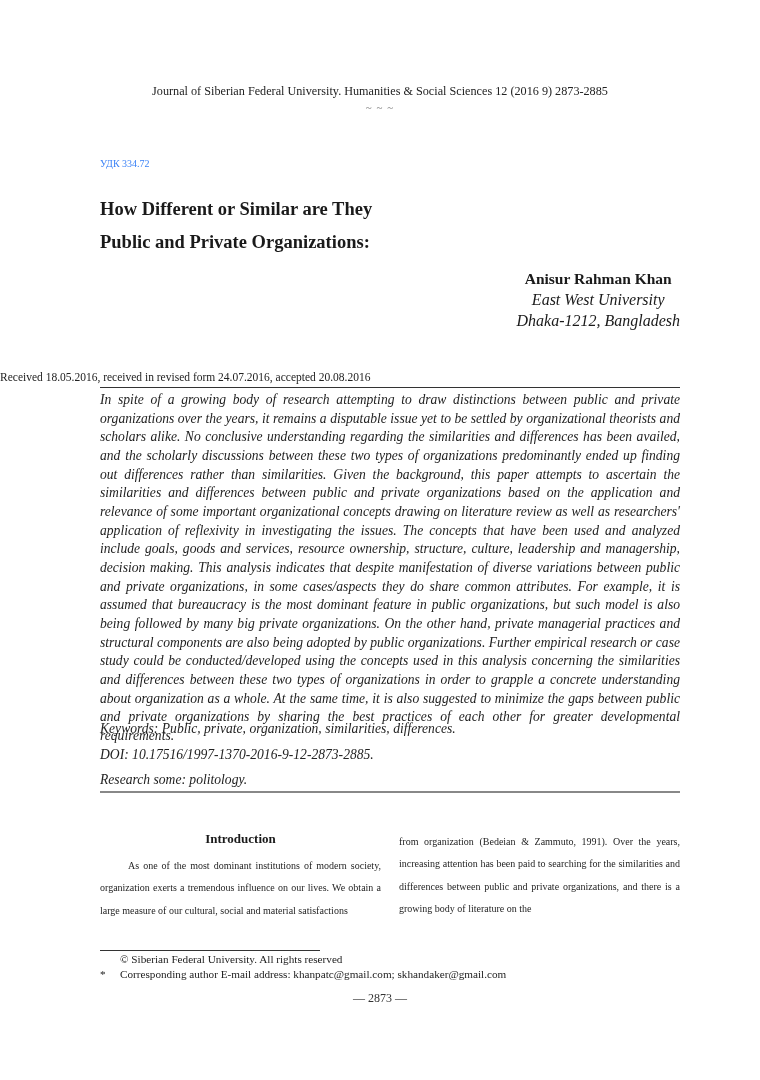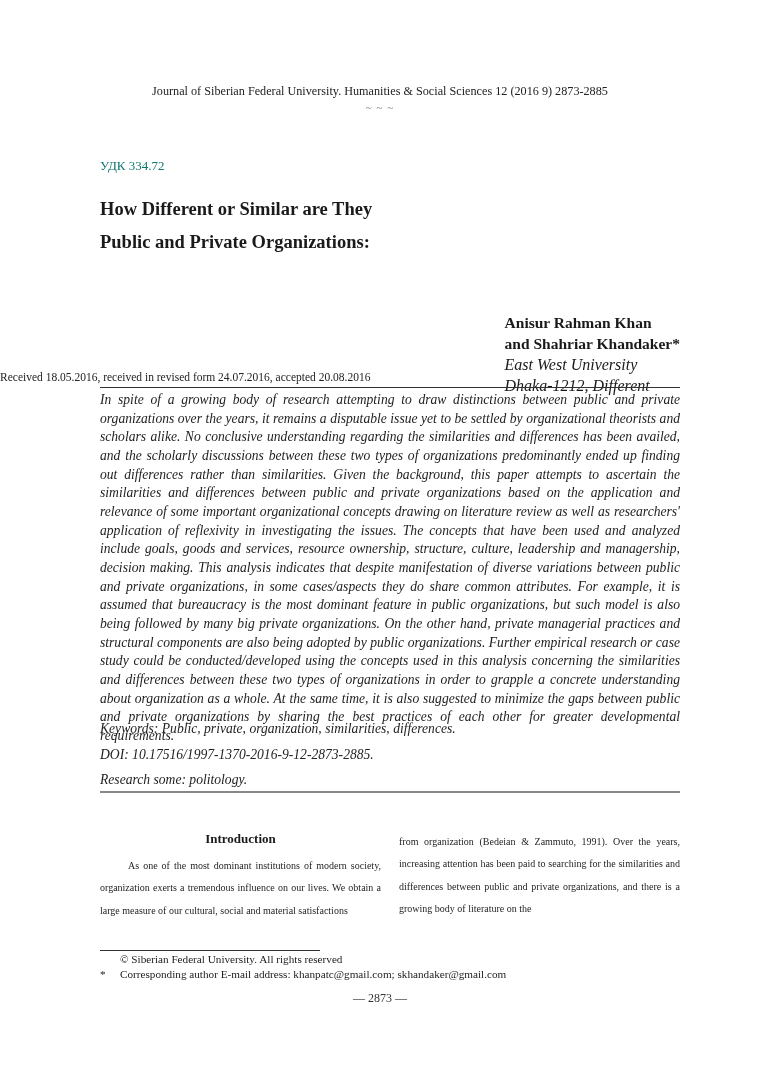--- a/index.html
+++ b/index.html
@@ -1,23 +1,23 @@
 <!DOCTYPE html>
 <html><head>
 <meta charset="utf-8">
 <style>
   html, body { margin: 0; padding: 0; background: #ffffff; }
   body { width: 760px; height: 1080px; position: relative; overflow: hidden;
          font-family: "Liberation Serif", serif; color: #1a1a1a; }
   .abs { position: absolute; }
   .journal { left: 0; width: 760px; top: 84px; text-align: center; font-size: 12.2px; color: #222; }
   .tilde { left: 0; width: 760px; top: 101px; text-align: center; font-size: 11px; color: #777; letter-spacing: 1px; }
-  .udk { left: 100px; top: 158px; font-size: 13px; color: #0f766e; }
+  .udk { left: 100px; top: 158px; font-size: 10px; color: #3b82f6; }
   .title { left: 100px; top: 193px; font-size: 18.5px; font-weight: bold; line-height: 33px; color: #1a1a1a; }
-  .authors { right: 80px; top: 268px; text-align: left; font-size: 15.5px; line-height: 21px; margin-top: 44px; }
+  .authors { right: 80px; top: 268px; text-align: center; font-size: 15.5px; line-height: 21px; }
   .authors .b { font-weight: bold; }
   .authors .i { font-style: italic; font-size: 16px; }
   .received { left: 0; width: 684px; top: 371px; text-align: left; font-size: 11.5px; color: #222; }
   .rule-top { left: 100px; width: 580px; top: 387px; height: 0; border-top: 1.5px solid #333; }
   .abstract { left: 100px; width: 580px; top: 391px; font-size: 13.6px; line-height: 18.65px;
               font-style: italic; text-align: justify; color: #222; }
   .meta { left: 100px; width: 580px; font-size: 13.6px; font-style: italic; color: #222; }
   .kw { top: 721px; } .doi { top: 747px; } .ra { top: 772px; }
   .rule-bot { left: 100px; width: 580px; top: 791px; height: 0; border-top: 2.5px solid #888; }
   .intro-h { left: 100px; width: 281px; top: 831px; text-align: center; font-size: 13px; font-weight: bold; }
@@ -41,23 +41,22 @@
 
 <div class="abs udk">УДК 334.72</div>
 
 <div class="abs title">
   <div>How Different or Similar are They</div>
   <div>Public and Private Organizations:</div>
 </div>
 
 <div class="abs authors">
   <div class="b">Anisur Rahman Khan</div>
-  <div class="b">and Shahriar Khandaker*</div>
   <div class="i">East West University</div>
-  <div class="i">Dhaka-1212, Different</div>
+  <div class="i">Dhaka-1212, Bangladesh</div>
 </div>
 
 <div class="abs received">Received 18.05.2016, received in revised form 24.07.2016, accepted 20.08.2016</div>
 <div class="abs rule-top"></div>
 
 <div class="abs abstract">In spite of a growing body of research attempting to draw distinctions between public and private organizations over the years, it remains a disputable issue yet to be settled by organizational theorists and scholars alike. No conclusive understanding regarding the similarities and differences has been availed, and the scholarly discussions between these two types of organizations predominantly ended up finding out differences rather than similarities. Given the background, this paper attempts to ascertain the similarities and differences between public and private organizations based on the application and relevance of some important organizational concepts drawing on literature review as well as researchers' application of reflexivity in investigating the issues. The concepts that have been used and analyzed include goals, goods and services, resource ownership, structure, culture, leadership and managership, decision making. This analysis indicates that despite manifestation of diverse variations between public and private organizations, in some cases/aspects they do share common attributes. For example, it is assumed that bureaucracy is the most dominant feature in public organizations, but such model is also being followed by many big private organizations. On the other hand, private managerial practices and structural components are also being adopted by public organizations. Further empirical research or case study could be conducted/developed using the concepts used in this analysis concerning the similarities and differences between these two types of organizations in order to grapple a concrete understanding about organization as a whole. At the same time, it is also suggested to minimize the gaps between public and private organizations by sharing the best practices of each other for greater developmental requirements.</div>
 
 <div class="abs meta kw">Keywords: Public, private, organization, similarities, differences.</div>
 <div class="abs meta doi">DOI: 10.17516/1997-1370-2016-9-12-2873-2885.</div>
 <div class="abs meta ra">Research some: politology.</div>

